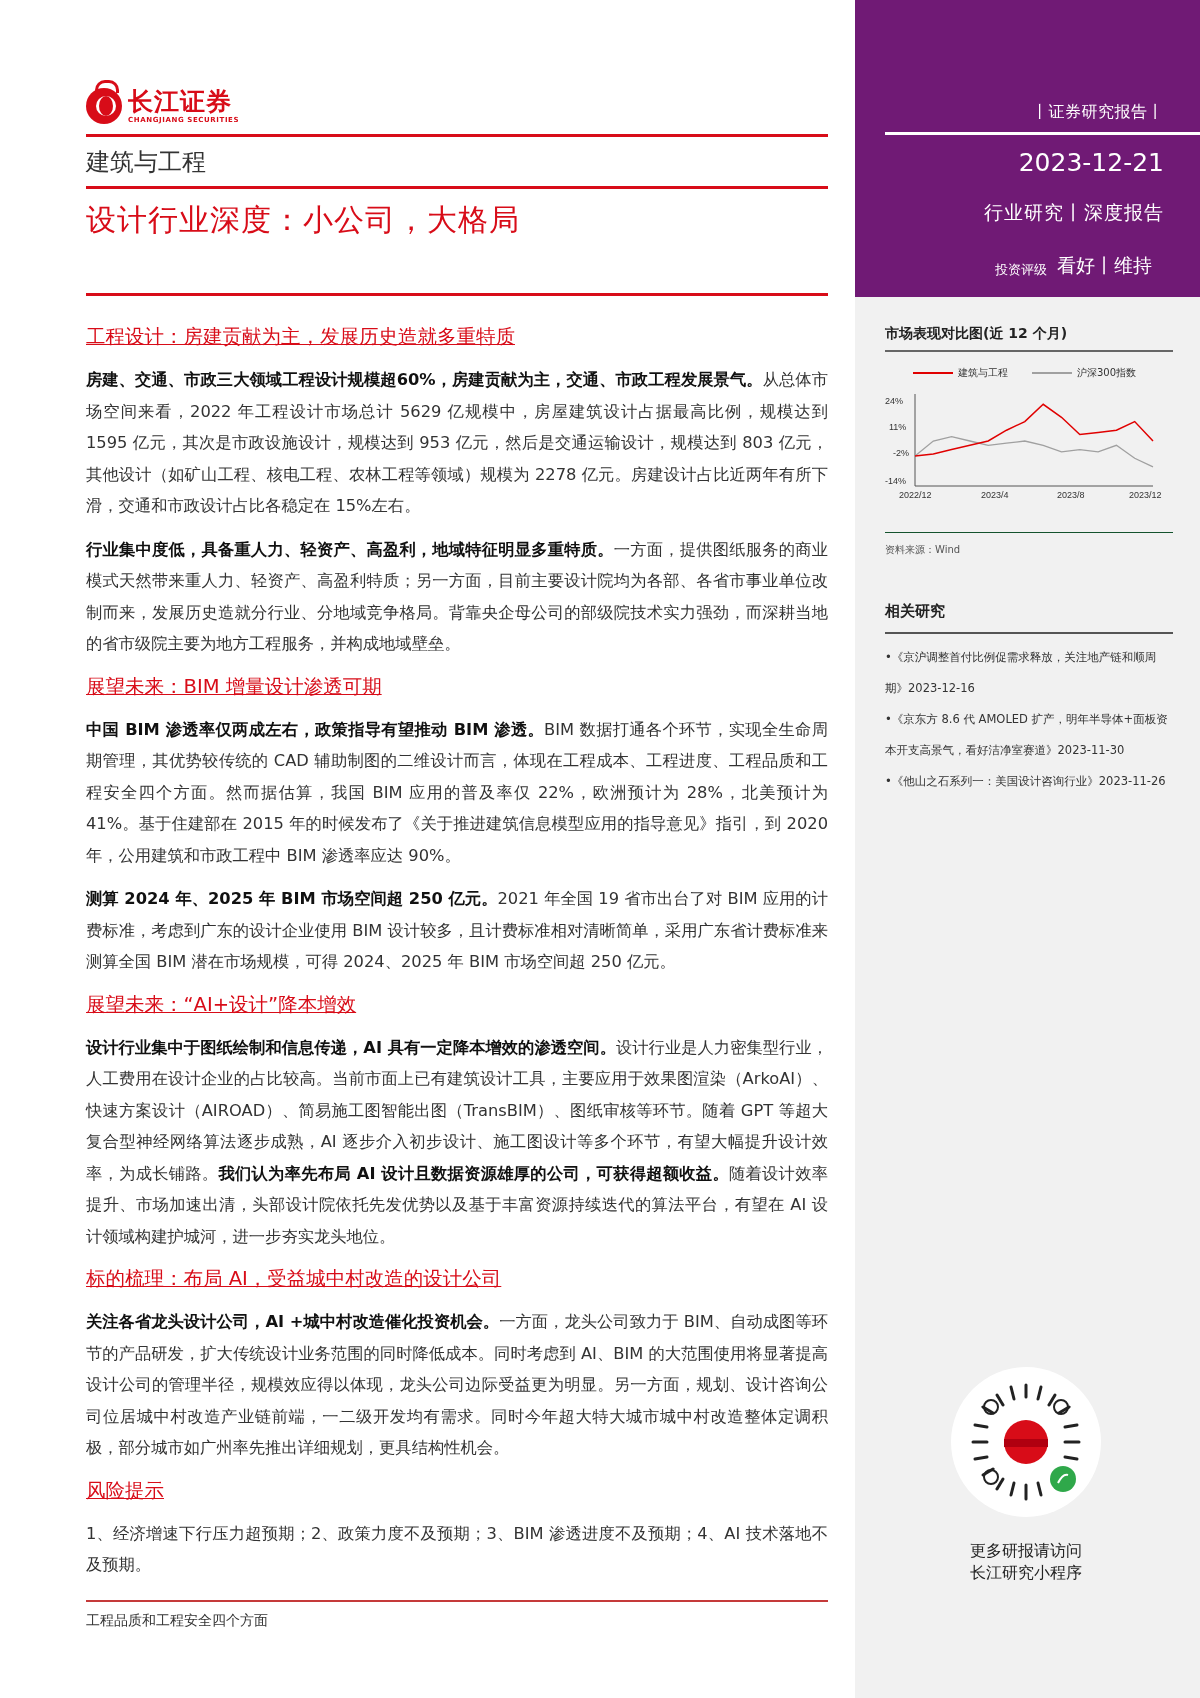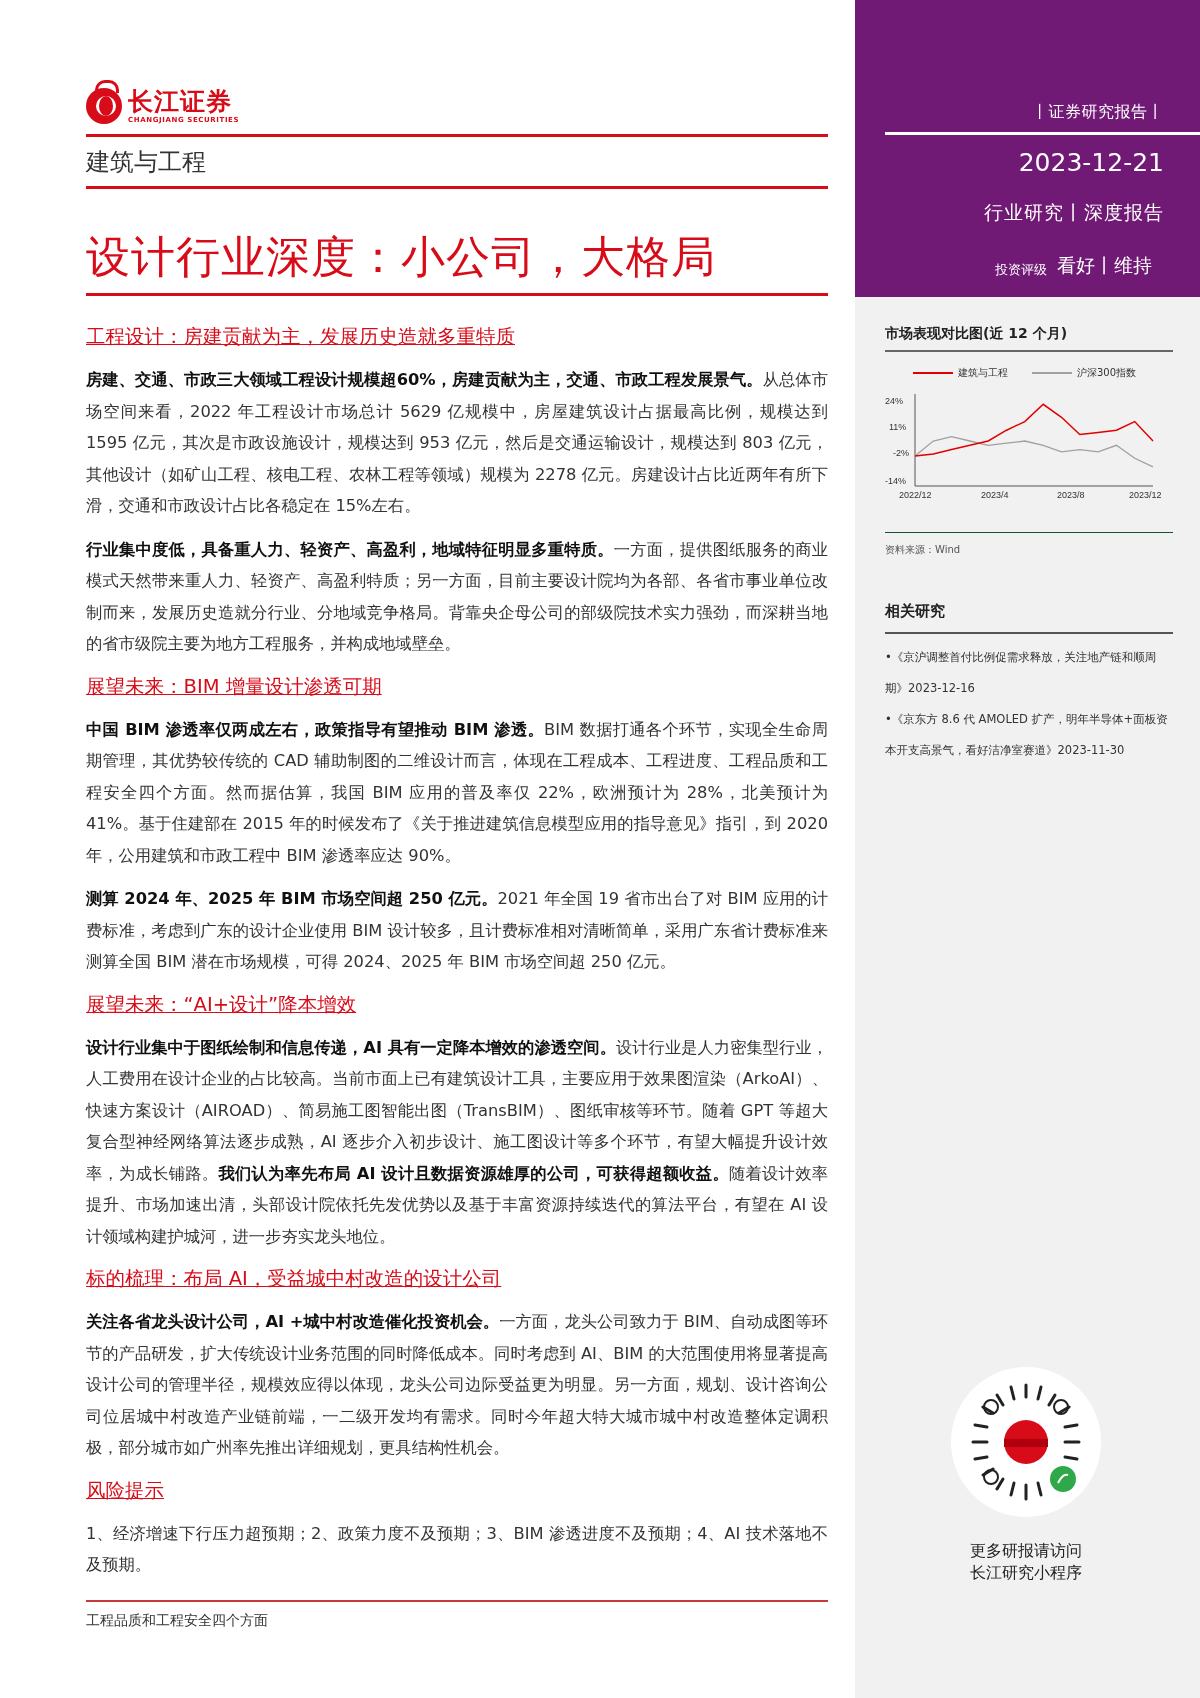--- a/index.html
+++ b/index.html
@@ -13,21 +13,21 @@
     .logo { position:absolute; left:0; top:84px; height:44px; display:flex; align-items:center; }
     .logo-mark { width:36px; height:36px; border-radius:50%; background:#d80c18; position:relative; margin-right:6px; }
     .logo-mark::before { content:""; position:absolute; left:9px; top:-8px; width:18px; height:10px; border:3px solid #d80c18; border-bottom:none; border-radius:10px 10px 0 0; }
     .logo-mark::after { content:""; position:absolute; left:10px; top:8px; width:14px; height:20px; border-left:3px solid #fff; border-right:3px solid #fff; border-radius:50%; }
     .logo-text { display:flex; flex-direction:column; }
     .logo-cn { color:#d80c18; font-size:25px; font-weight:bold; letter-spacing:1px; line-height:28px; }
     .logo-en { color:#d80c18; font-size:7px; font-weight:bold; letter-spacing:0.6px; }
 
     .rule { position:absolute; left:0; width:742px; height:3px; background:#d80c18; }
     .sector { position:absolute; left:0; top:146px; font-size:24px; color:#333; }
-    .title { position:absolute; left:0; top:228px; font-size:44px; color:#d80c18; letter-spacing:1px;text-align:right; }
+    .title { position:absolute; left:0; top:200px; font-size:30px; color:#d80c18; letter-spacing:1px;text-align:right; }
 
     .content { position:absolute; left:0; top:322px; width:742px; }
     .h-sec { color:#d80c18; font-size:19.5px; line-height:30px; margin:0 0 12px 0;text-decoration:underline; }
     .para { font-size:16.3px; line-height:31.5px; color:#333; text-align:justify; margin-bottom:12px; }
     .para b { color:#111; font-weight:bold; }
     .gap-top { margin-top:8px; }
 
     .footer-rule { position:absolute; left:0; top:1600px; width:742px; height:2px; background:#c53a3a; }
     .footer-text { position:absolute; left:0; top:1612px; font-size:14px; color:#333; }
 
@@ -137,20 +137,21 @@
       <polyline id="series-red" fill="none" stroke="#e00000" stroke-width="1.5" points="30.0,72.1 48.3,69.9 66.6,65.6 84.9,61.3 103.2,57.0 121.5,46.2 139.8,37.6 158.2,20.3 176.5,33.3 194.8,50.5 213.1,48.4 231.4,46.2 249.7,37.6 268.0,57.0"></polyline>
     </svg>
     <div class="source">资料来源：Wind</div>
   </div>
 
   <div class="related">
     <div class="related-title">相关研究</div>
     <div class="related-rule"></div>
     <div class="related-item">•《京沪调整首付比例促需求释放，关注地产链和顺周期》2023-12-16</div>
     <div class="related-item">•《京东方 8.6 代 AMOLED 扩产，明年半导体+面板资本开支高景气，看好洁净室赛道》2023-11-30</div>
+    <div class="related-item">•《他山之石系列一：美国设计咨询行业》2023-11-26</div>
   </div>
 
   <div class="qr">
     <svg width="150" height="150" viewBox="0 0 150 150">
       <g stroke="#222" stroke-width="3" stroke-linecap="round">
         <line x1="75" y1="18" x2="75" y2="30"></line>
           <line x1="90" y1="20" x2="87" y2="32"></line>
           <line x1="60" y1="20" x2="63" y2="32"></line>
         <line x1="104" y1="28" x2="98" y2="38"></line>
           <line x1="46" y1="28" x2="52" y2="38"></line>

